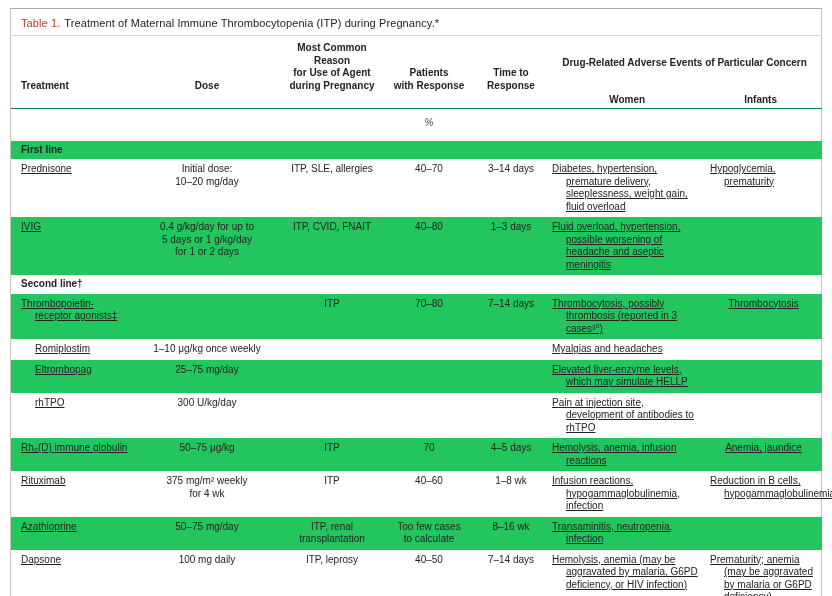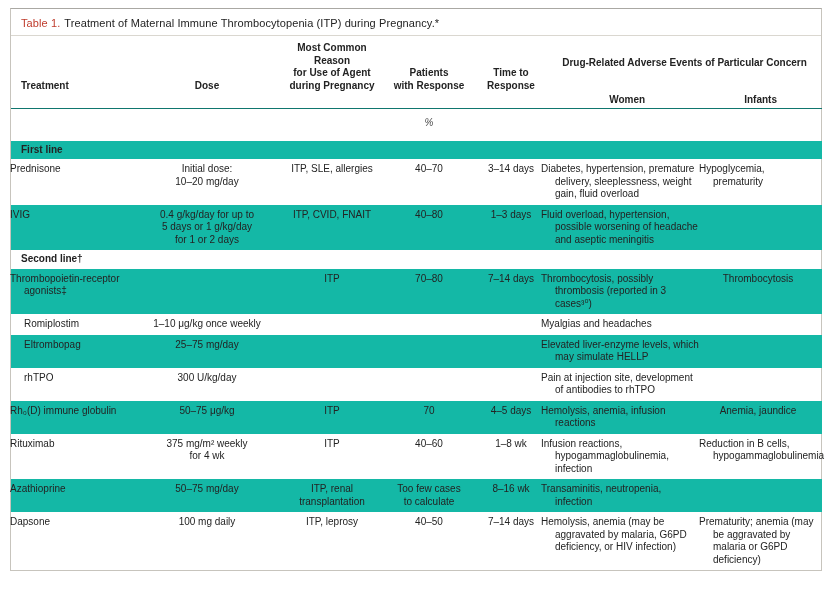--- a/index.html
+++ b/index.html
@@ -25,28 +25,28 @@
   thead th.h-treatment { text-align:left; padding-left:10px; }
   thead th.h-adverse { padding-bottom:2px; }
   .group-label { margin-bottom:24px; }
   .subrow { display:flex; }
   .subrow span { display:block; text-align:center; }
   .subrow .sub-women { width:57%; }
   .subrow .sub-infants { width:43%; }
   tr.units-row td { padding:8px 4px 11px 4px; }
   .unit-pct { font-style:italic; color:#4a4a4a; }
   td { vertical-align:top; padding:4px 5px; }
-  tr.shaded { background:#14b8a6; }
+  tr.shaded { background:#22c55e; }
   td.section-cell { font-weight:bold; text-align:left; padding:3px 5px 3px 10px; }
   .c-treatment { text-align:left; padding-left:10px; }
   tr.indent .c-treatment { padding-left:24px; }
   .c-dose, .c-reason, .c-patients, .c-time { text-align:center; white-space:pre-line; }
   .c-women { text-align:left; }
   .c-infants { text-align:center; }
-  .hang { padding-left:3px; text-indent:-14px; }
+  .hang { padding-left:14px; text-indent:-14px;text-decoration:underline; }
   .c-infants .hang { display:inline-block; text-align:left; max-width:100%; box-sizing:border-box; }
 </style>
 </head>
 <body>
 
 <div class="table-wrap">
   <div class="table-box">
 
     <div class="title-bar">
       <span class="title-label">Table 1.</span><span>Treatment of Maternal Immune Thrombocytopenia (ITP) during Pregnancy.*</span>

